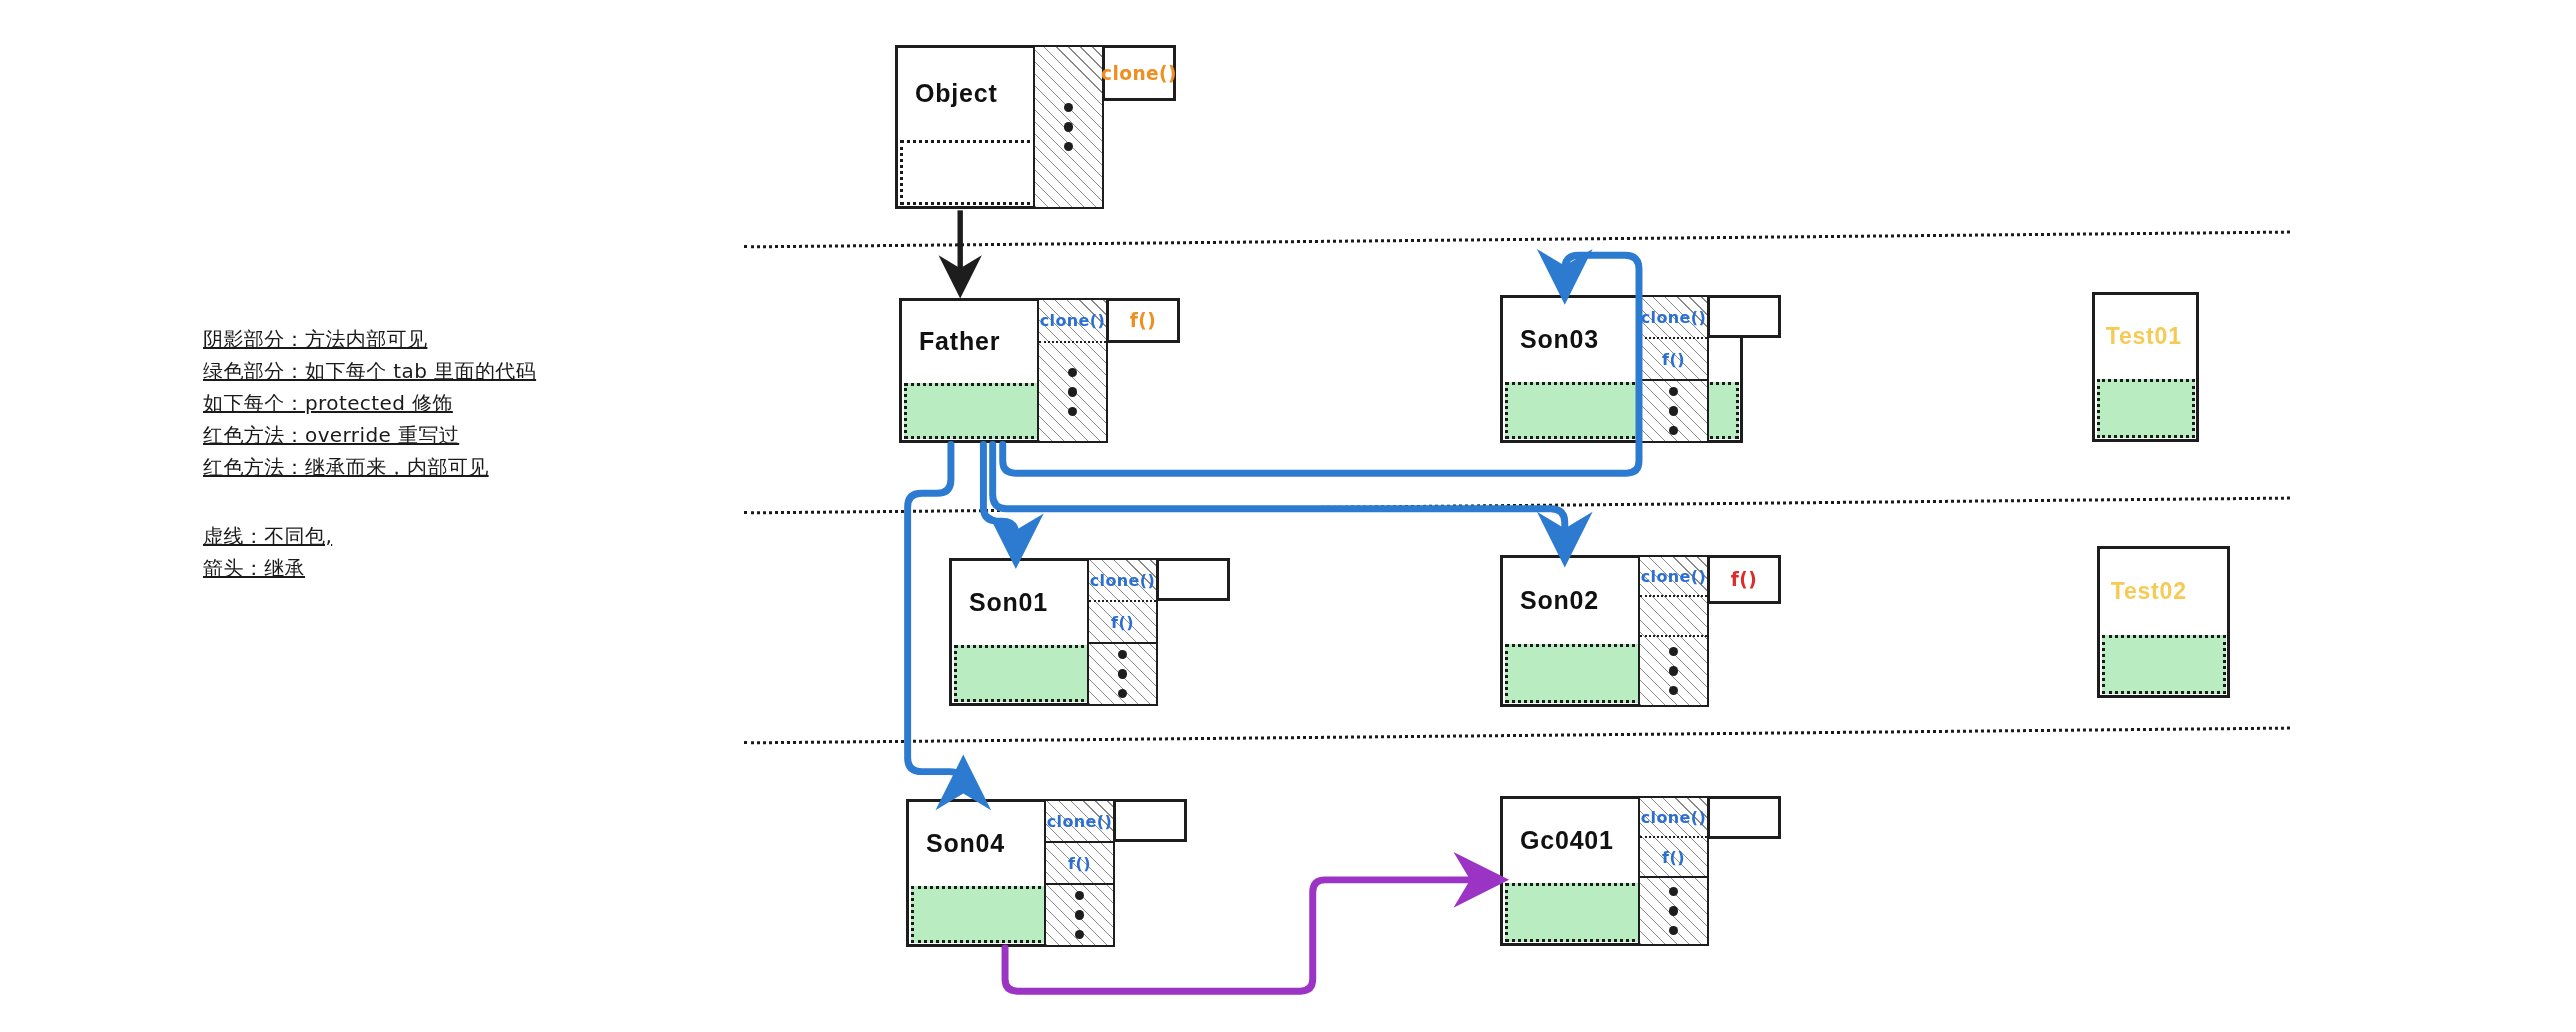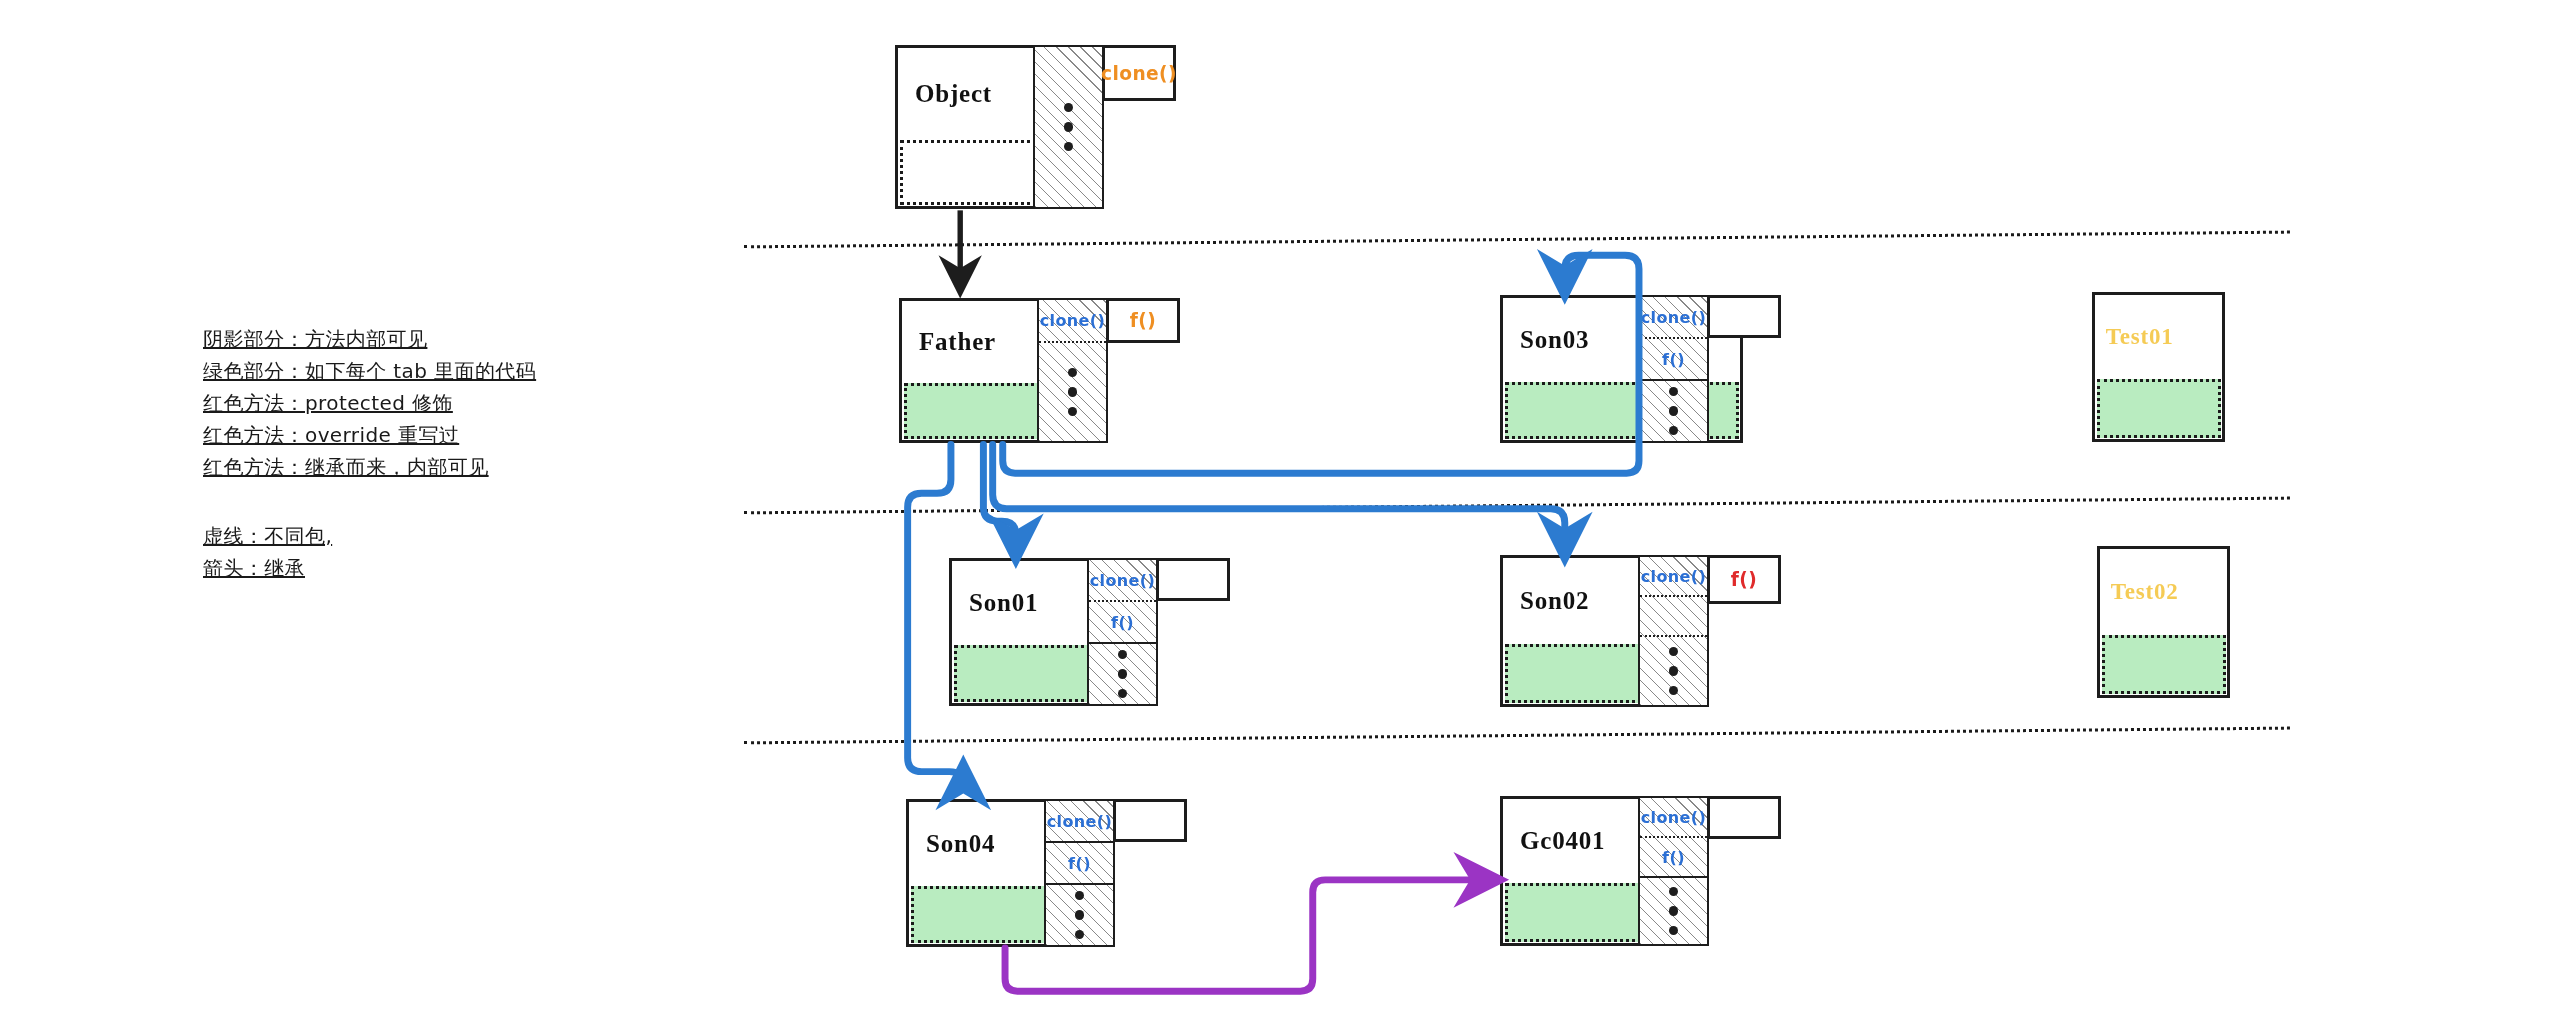--- a/index.html
+++ b/index.html
@@ -56,21 +56,21 @@
     border: 3.1px solid #1d1d1d;
     background: #ffffff;
     display: flex;
     flex-direction: column;
   }
   .node-title {
     flex: 1 1 auto;
     display: flex;
     align-items: center;
     padding-left: 17px;
-    font-family: Liberation Serif, serif;
+    font-family: Liberation Sans, sans-serif;
     font-size: 25px;
     font-weight: 700;
     color: #111111;
     letter-spacing: 0.8px;
   }
   .node-body {
     border-top: 3.1px dotted #1a1a1a;
     border-left: 3.1px dotted #1a1a1a;
     border-right: 3.1px dotted #1a1a1a;
     border-bottom: 3.1px dotted #1a1a1a;
@@ -148,21 +148,21 @@
   }
 </style>
 </head>
 <body>
 
 <div id="canvas">
 
   <div id="legend">
     <div class="legend-line">阴影部分：方法内部可见</div>
     <div class="legend-line">绿色部分：如下每个 tab 里面的代码</div>
-    <div class="legend-line">红色方法：protected 修饰</div>
+    <div class="legend-line">如下每个：protected 修饰</div>
     <div class="legend-line">红色方法：override 重写过</div>
     <div class="legend-line">红色方法：继承而来，内部可见</div>
   </div>
   <div id="legend-group-2">
     <div class="legend-line">虚线：不同包,</div>
     <div class="legend-line">箭头：继承</div>
   </div>
 
   <div class="pkg-sep" style="left:744px; top:238px; width:1546px; transform:rotate(-0.55deg);"></div>
   <div class="pkg-sep" style="left:744px; top:504px; width:1546px; transform:rotate(-0.55deg);"></div>
@@ -228,21 +228,21 @@
             <i></i>
           </div>
       </div>
     </div>
     <div class="ext-box empty" style="left:207px; top:0px; width:74px; height:43px;">
       <span></span>
     </div>
   </div>
 
   <div class="node" style="left:2092px; top:292px;">
-    <div class="node-main" style="width:133px; height:150px;">
+    <div class="node-main" style="width:107px; height:150px;">
       <div class="node-title" style="color:#f5cb55; font-size:23px; padding-left:10.8px;">Test01</div>
       <div class="node-body" style="height:59px;"></div>
     </div>
   </div>
 
   <div class="node" style="left:949px; top:558px;">
     <div class="node-main" style="width:207px; height:148px;">
       <div class="node-title">Son01</div>
       <div class="node-body" style="height:57px;"></div>
     </div>

